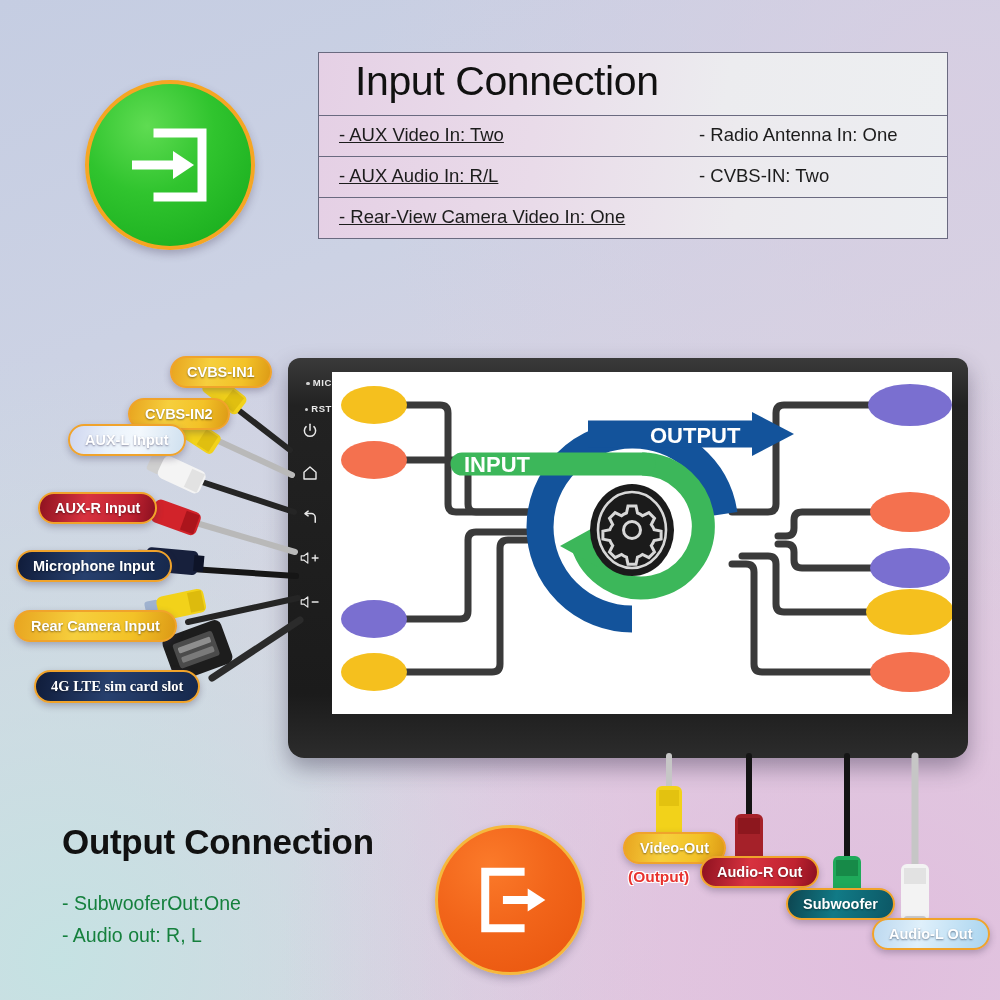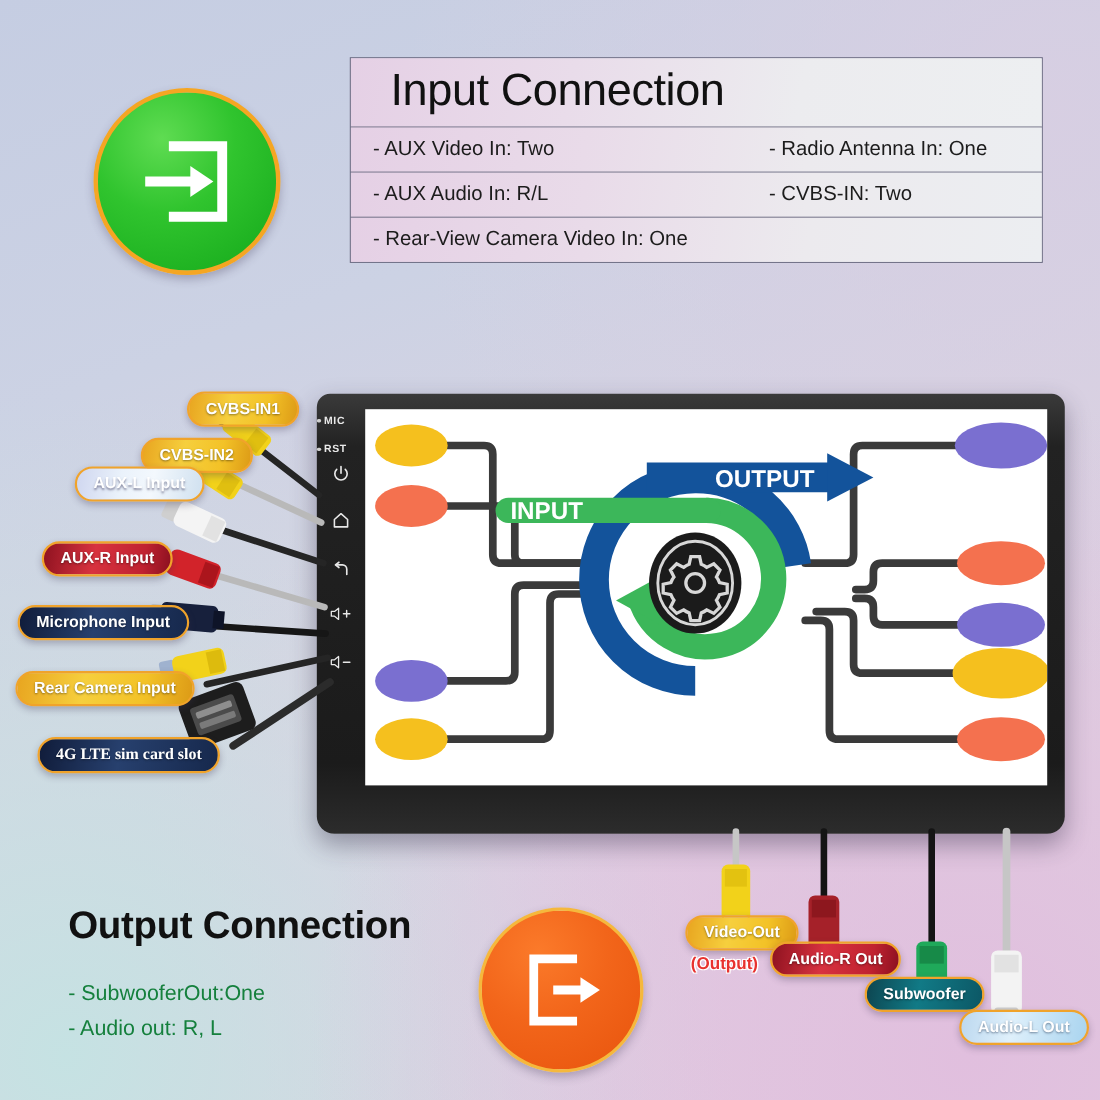--- a/index.html
+++ b/index.html
@@ -30,21 +30,21 @@
   }
   #input-table .ti-row{
     display:flex;border-bottom:1.6px solid #6a6a80;
     background:linear-gradient(100deg,#e5d0e5 0%,#e9dbe9 34%,#eceaee 66%,#eceef1 100%);
   }
   #input-table .ti-row:last-child{border-bottom:none;}
   #input-table .c{
     font-size:18.5px;color:#1c1c1c;padding:7px 0 8px 20px;box-sizing:border-box;
     white-space:nowrap;line-height:1.35;
   }
-  #input-table .c.left{width:360px;border-right:none;}
+  #input-table .c.left{width:360px;border-right:none;text-decoration:underline;}
   #input-table .c.right{flex:1;}
   #input-table .ti-row.full .c.left{width:100%;}
 
   
   #output-heading{
     left:62px;top:822px;font-size:35px;font-weight:700;color:#111;letter-spacing:-.3px;
   }
   #output-list{left:62px;top:888px;font-size:19.5px;color:#15803d;line-height:1.62;}
 
   
@@ -68,21 +68,21 @@
     background:linear-gradient(180deg,#3a3a3a 0%,#222 12%,#1b1b1b 84%,#2c2c2c 100%);
     border-radius:12px 12px 16px 16px;
     box-shadow:0 10px 22px rgba(40,35,60,.38);
   }
   #hu-screen{
     position:absolute;left:44px;top:14px;width:620px;height:342px;
     background:#fff;overflow:hidden;
   }
   #hu-buttons{position:absolute;left:0;top:0;width:44px;height:390px;}
   #hu-buttons .btn{
-    position:absolute;left:0;width:44px;text-align:left;color:#e8e8e8;
+    position:absolute;left:0;width:44px;text-align:right;color:#e8e8e8;
   }
   #hu-buttons .lbl{font-size:9.5px;font-weight:700;letter-spacing:.6px;}
   #hu-buttons .lbl::before{
     content:"";display:inline-block;width:3.5px;height:3.5px;border-radius:50%;
     background:#cfcfcf;margin-right:3px;vertical-align:middle;
   }
   #hu-buttons svg{display:block;margin:0 auto;}
 
   
   .pill{

